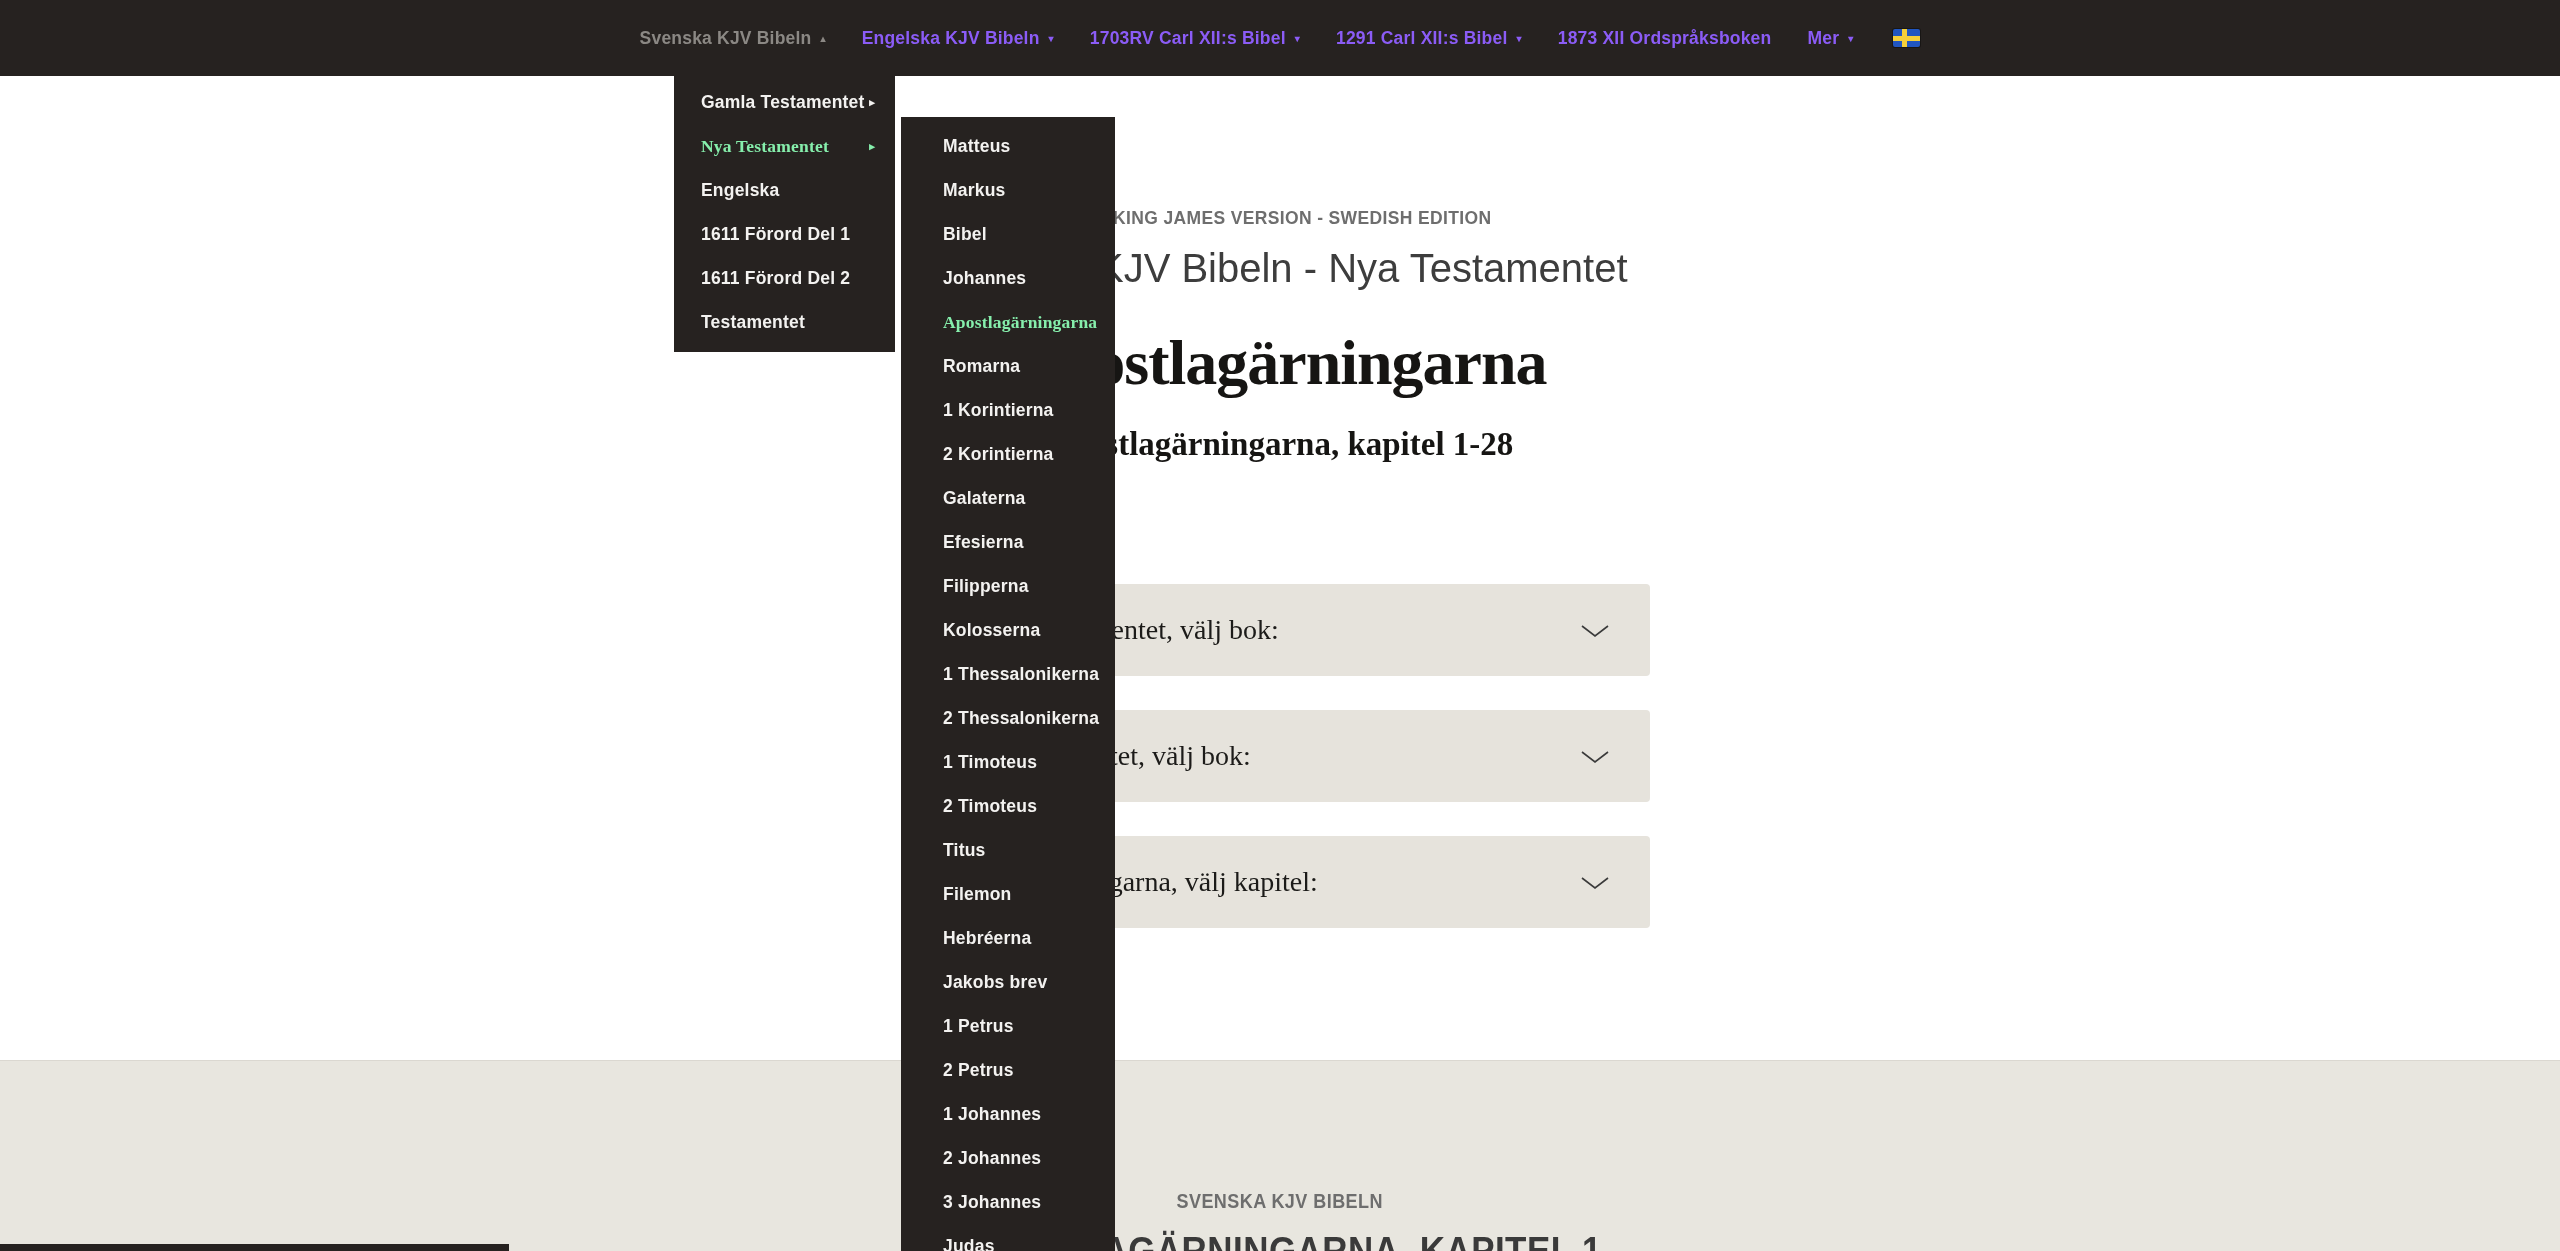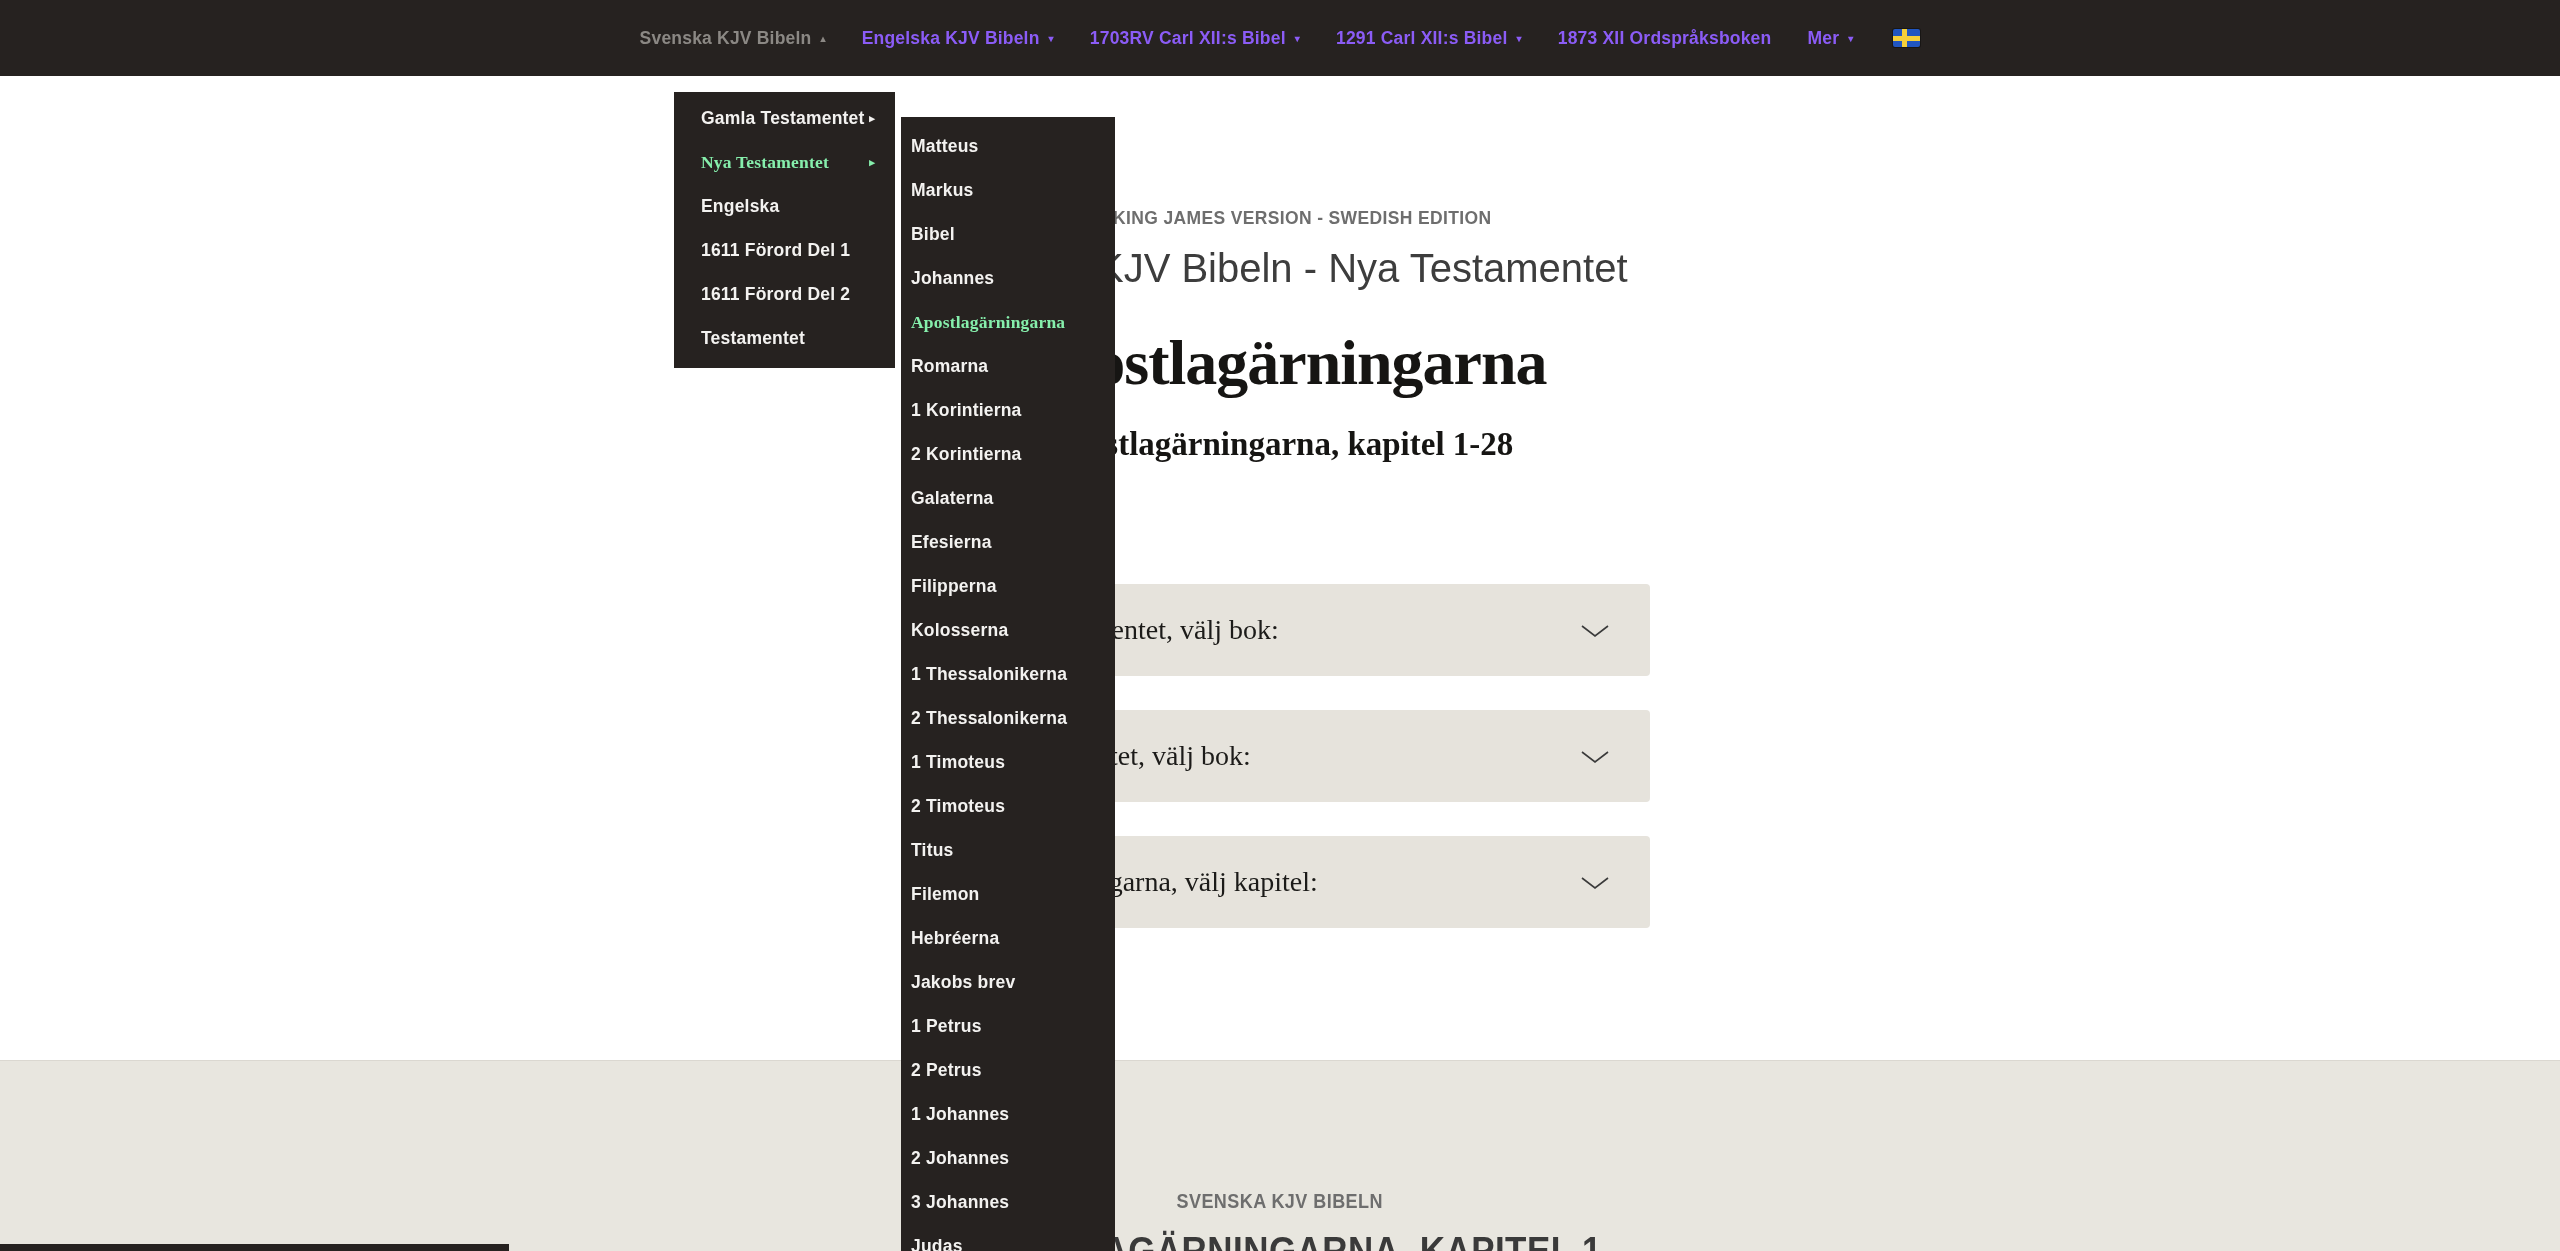--- a/index.html
+++ b/index.html
@@ -31,29 +31,29 @@
     background:#2156c0; overflow:hidden; cursor:pointer; margin-left:4px;
     box-shadow:0 0 0 1px rgba(0,0,0,.35);
   }
   .flag .v { position:absolute; left:9px; top:0; width:5px; height:18px; background:#f4cf3a; }
   .flag .h { position:absolute; left:0; top:6.5px; width:27px; height:5px; background:#f4cf3a; }
 
   
   .dropdown {
     position:absolute; background:#262220; z-index:40;
   }
-  .dd-1 { left:674px; top:92px; width:221px; padding:4px 0 8px 0; }
+  .dd-1 { left:674px; top:76px; width:221px; padding:4px 0 8px 0; }
   .dd-2 { left:901px; top:117px; width:214px; padding:7px 0 10px 0; height:1160px; }
   .dd-item {
     position:relative; height:44px; line-height:44px;
     padding-left:27px; padding-right:34px;
     color:#f3f2f0; font-size:17.5px; font-weight:bold; letter-spacing:.2px;
     cursor:pointer; white-space:nowrap;
   }
-  .dd-2 .dd-item { padding-left:10px; }
+  .dd-2 .dd-item { padding-left:42px; }
   .dd-item.active { color:#86efac;font-family:Liberation Serif, serif; }
   .sub-arrow {
     position:absolute; right:20px; top:0; font-size:11px; line-height:44px;
   }
   .sub-arrow::after { content:"\25B8"; }
 
   
   .content-block { position:absolute; left:0; width:2560px; text-align:center; z-index:1; }
   .eyebrow-wrap   { top:207px; }
   .eyebrow {

